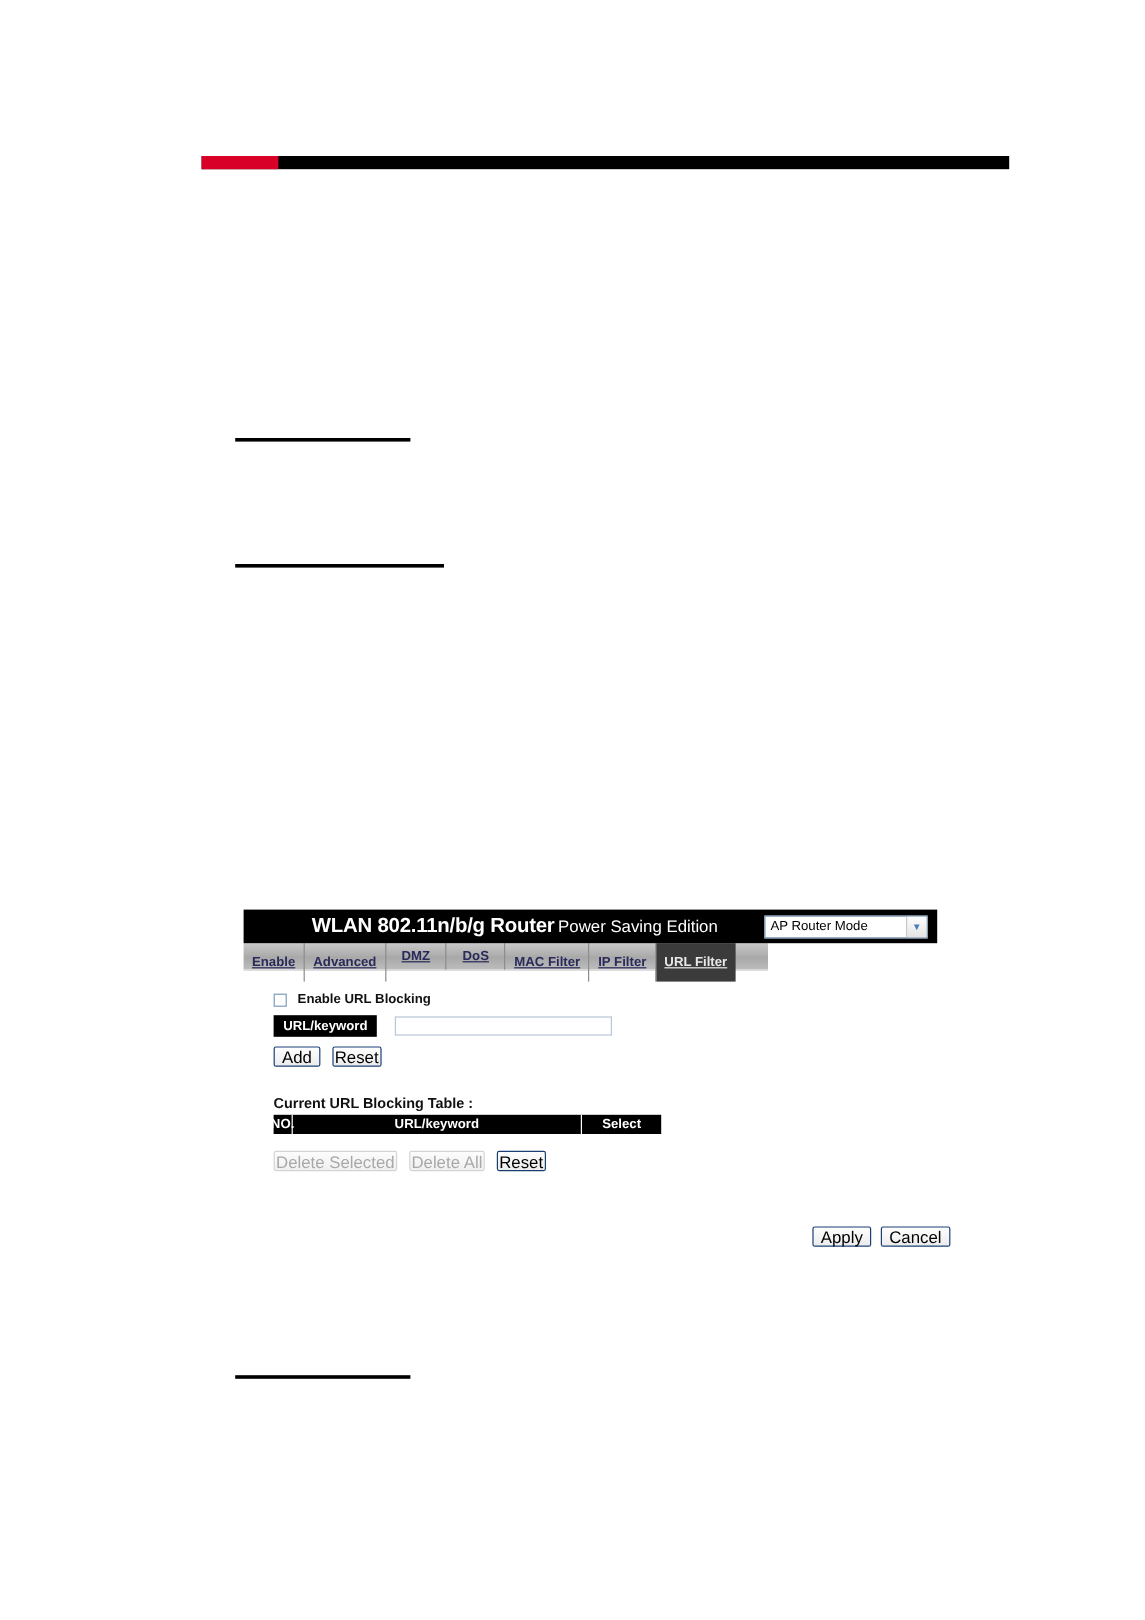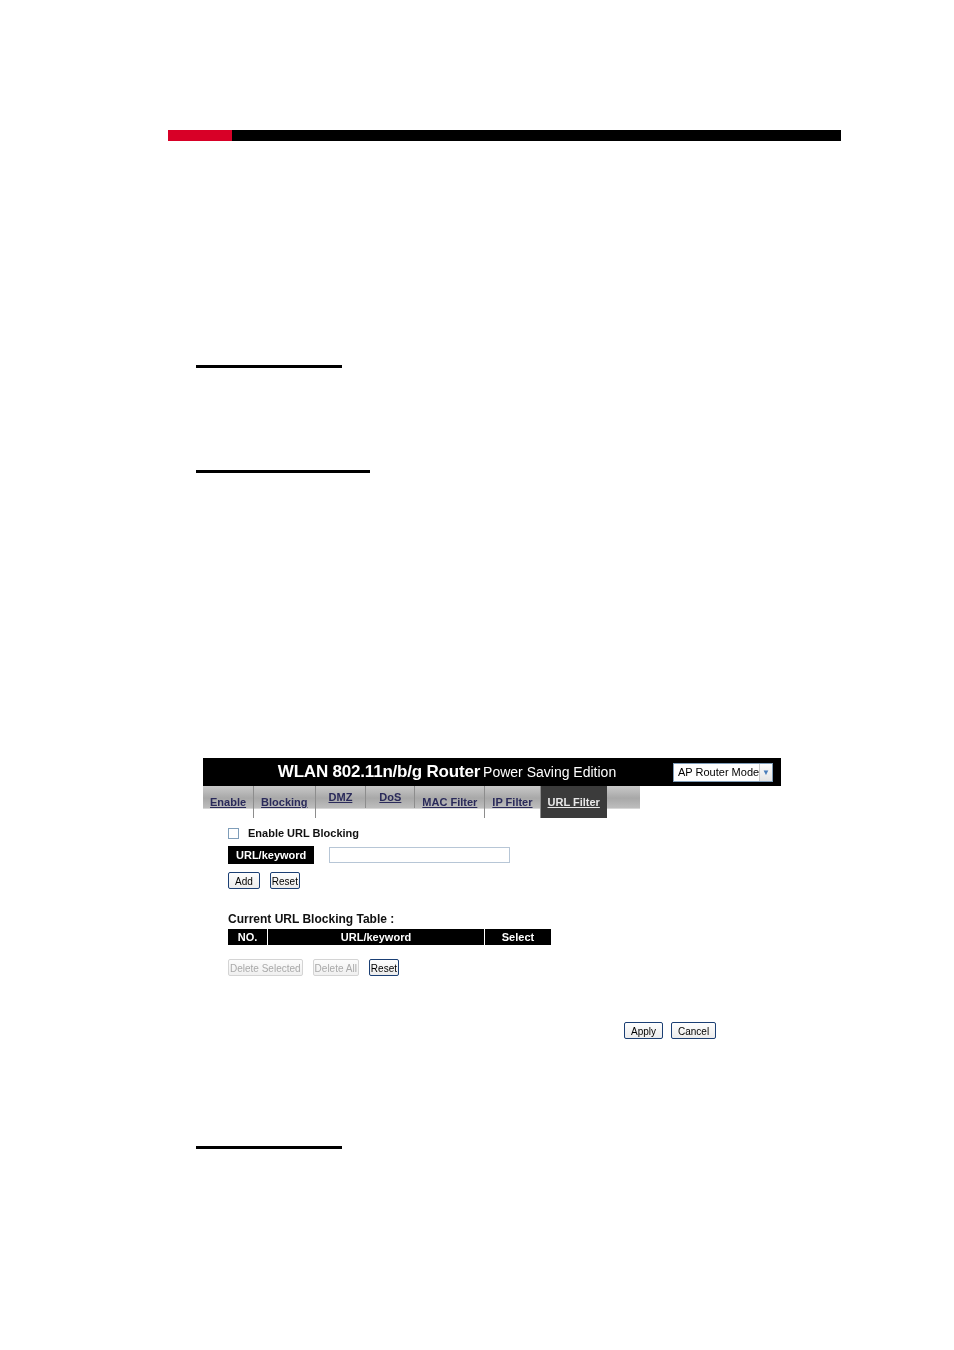--- a/index.html
+++ b/index.html
@@ -69,21 +69,21 @@
     font-weight: bold;
     letter-spacing: -0.2px;
   }
   .panel-title .t-sub {
     font-size: 14px;
     font-weight: normal;
     margin-left: 3px;
   }
 
   .mode-select {
-    width: 100px;
+    width: 136px;
     height: 19px;
     background: #ffffff;
     border: 1px solid #7f9db9;
     box-shadow: inset 1px 1px 0 #ffffff;
     display: flex;
     align-items: center;
     font-size: 11px;
     color: #000000;
     padding-left: 4px;
     box-sizing: border-box;
@@ -185,21 +185,21 @@
     height: 16px;
     margin-left: 15px;
     border: 1px solid #b7c6d6;
     background: #ffffff;
     box-sizing: border-box;
   }
 
   .btn-row { display: flex; align-items: center; gap: 10px; margin-bottom: 23px; }
 
   .btn {
-    font-size: 10px;
+    font-size: 14px;
     color: #000000;
     background: linear-gradient(#fefefe, #ececec);
     border: 1px solid #1b3f74;
     border-radius: 2px;
     padding: 1px 6px;
     height: 17px;
     line-height: 15px;
     box-sizing: border-box;
     white-space: nowrap;
     cursor: pointer;
@@ -230,27 +230,27 @@
     color: #ffffff;
     font-size: 11px;
     font-weight: bold;
     display: flex;
     align-items: center;
     justify-content: center;
     border-right: 1px solid #ffffff;
     box-sizing: border-box;
   }
   .blk-th:last-child { border-right: none; }
-  .th-no { width: 40px; }
+  .th-no { width: 16px; }
   .th-url { flex: 1; }
   .th-sel { width: 66px; }
 
   .bottom-btns {
     position: absolute;
-    left: 624px;
+    left: 677px;
     top: 1022px;
     display: flex;
     gap: 8px;
   }
 </style>
 </head>
 <body>
 
 <div class="top-rule">
   <div class="top-rule-accent"></div>
@@ -267,21 +267,21 @@
       <span class="t-main">WLAN 802.11n/b/g Router</span><span class="t-sub">Power Saving Edition</span>
     </div>
     <div class="mode-select">
       <span class="mode-select-label">AP Router Mode</span>
       <span class="mode-select-arrow">▼</span>
     </div>
   </div>
 
   <div class="tab-bar">
     <div class="tab">Enable</div>
-    <div class="tab">Blocking</div>
+    <div class="tab">Advanced</div>
     <div class="tab wide">DMZ</div>
     <div class="tab wide">DoS</div>
     <div class="tab">MAC Filter</div>
     <div class="tab">IP Filter</div>
     <div class="tab active">URL Filter</div>
   </div>
 
   <div class="panel-body">
 
 

